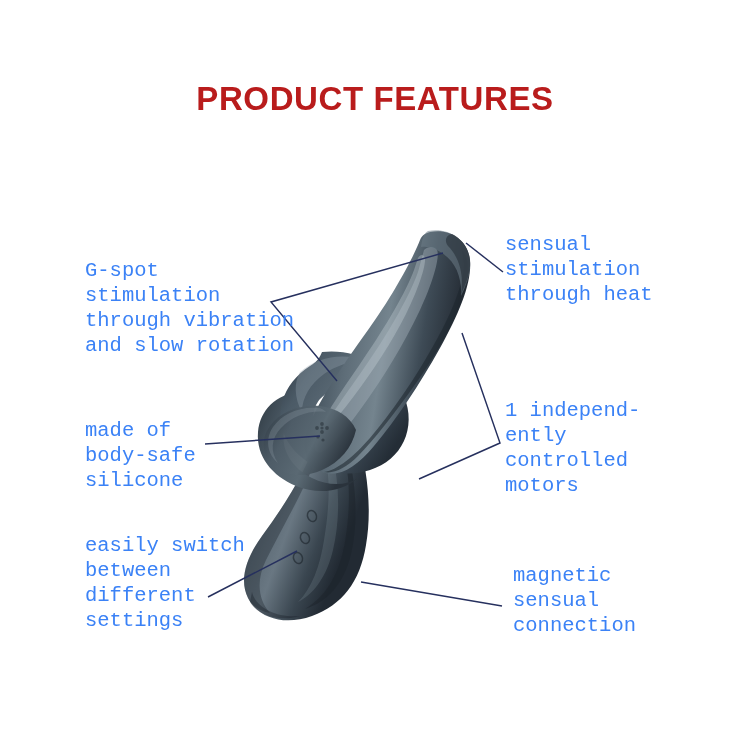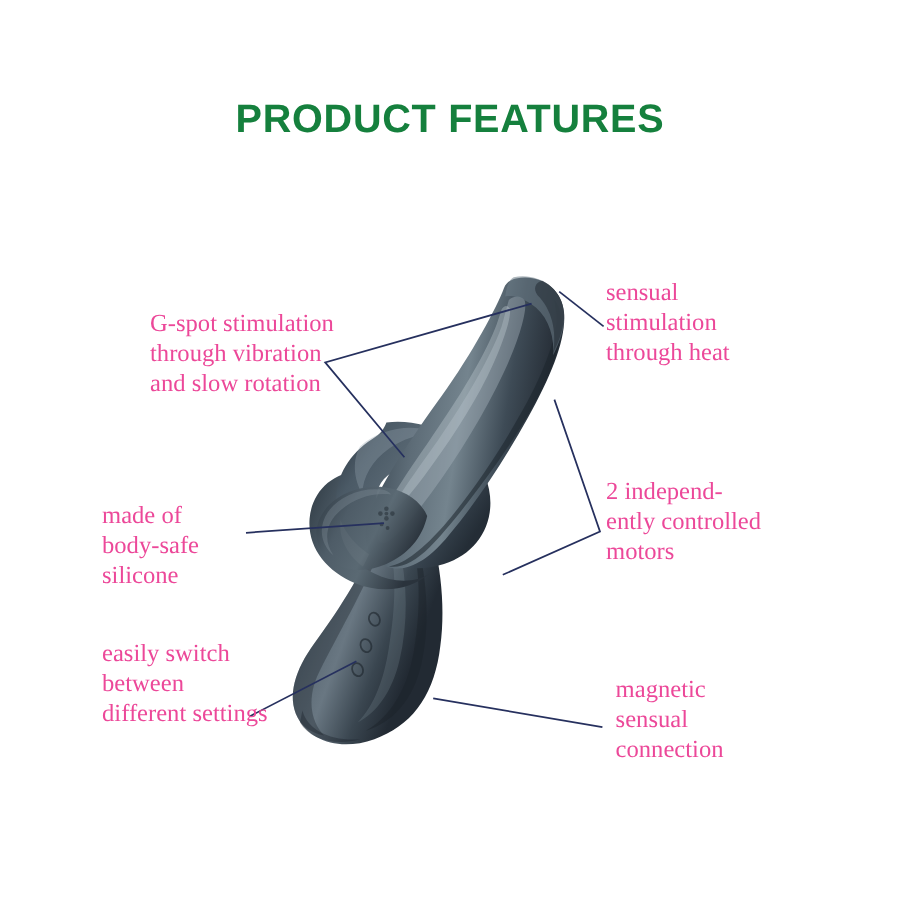--- a/index.html
+++ b/index.html
@@ -19,35 +19,35 @@
   }
   #title {
     position: absolute;
     top: 80px;
     left: 0;
     width: 750px;
     text-align: center;
     font-size: 33px;
     font-weight: bold;
     letter-spacing: 0.6px;
-    color: #15803d;
+    color: #b91c1c;
     font-family: "Liberation Sans", sans-serif;
   }
   .callout {
     position: absolute;
-    color: #ec4899;
+    color: #3b82f6;
     font-size: 20.5px;
     line-height: 25px;
-    font-family: Liberation Serif, serif;
+    font-family: Liberation Mono, monospace;
     white-space: pre-line;
   }
   .callout.left  { text-align: left; }
   .callout.right { text-align: left; }
 
-  #c-gspot    { left: 85px;  top: 258px; width: 215px; margin-left: 40px; }
+  #c-gspot    { left: 85px;  top: 258px; width: 215px; }
   #c-sensual  { left: 505px; top: 232px; width: 200px; }
   #c-silicone { left: 85px;  top: 418px; width: 180px; }
   #c-motors   { left: 505px; top: 398px; width: 195px; }
   #c-switch   { left: 85px;  top: 533px; width: 210px; }
   #c-magnetic { left: 513px; top: 563px; width: 190px; }
 
   #art {
     position: absolute;
     left: 0;
     top: 0;
@@ -274,21 +274,21 @@
 and slow rotation</div>
 
   <div class="callout right" id="c-sensual">sensual
 stimulation
 through heat</div>
 
   <div class="callout left" id="c-silicone">made of
 body-safe
 silicone</div>
 
-  <div class="callout right" id="c-motors">2 independ-
+  <div class="callout right" id="c-motors">1 independ-
 ently controlled
 motors</div>
 
   <div class="callout left" id="c-switch">easily switch
 between
 different settings</div>
 
   <div class="callout right" id="c-magnetic">magnetic
 sensual
 connection</div>

